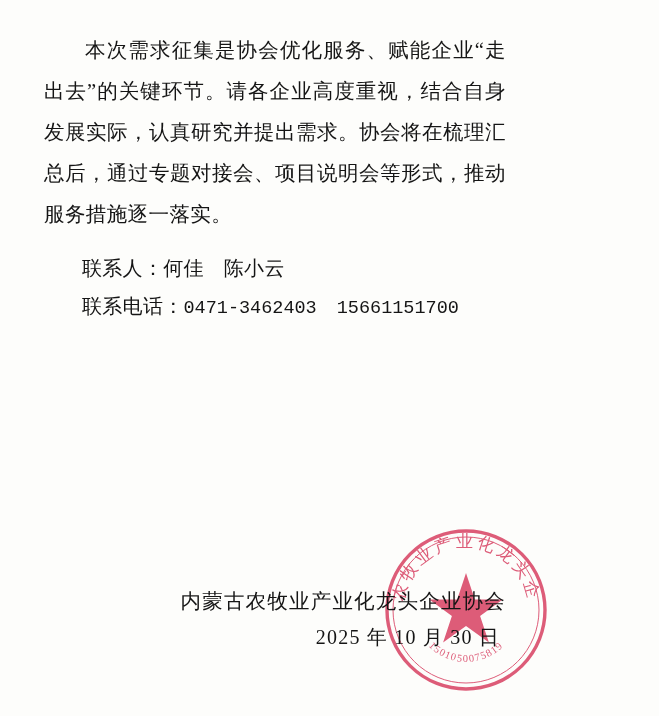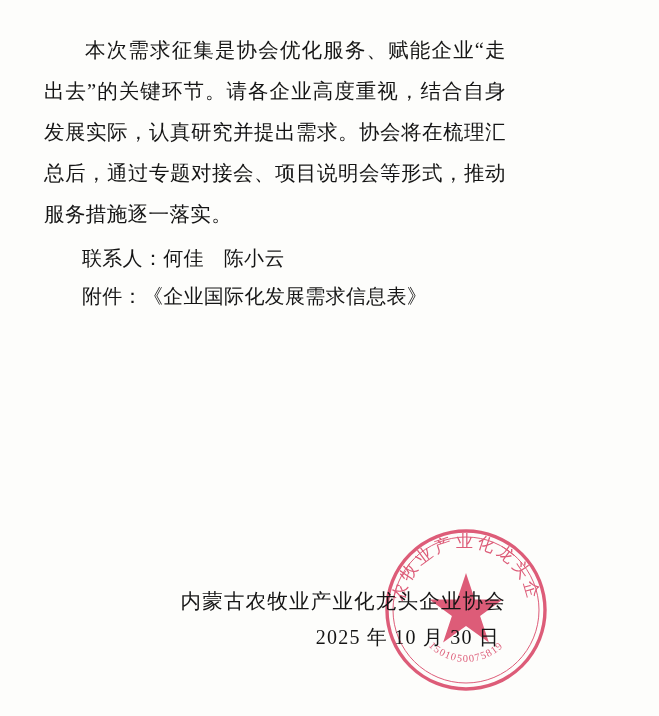--- a/index.html
+++ b/index.html
@@ -29,21 +29,21 @@
     text-justify: inter-ideograph;
     letter-spacing: 0.4px;
     text-indent: 41px;
     margin: 0 0 2px 0;
     color: #151515;
   }
   .para.p2 {
     margin-top: 12px;
   }
   .contact-block {
-    margin-top: 4px;
+    margin-top: 14px;
     padding-left: 38px;
   }
   .contact-line {
     font-size: 20px;
     line-height: 38px;
     letter-spacing: 0.3px;
     white-space: nowrap;
     color: #151515;
   }
   .contact-line .gap {
@@ -111,25 +111,25 @@
 
   <p class="para p1">本次需求征集是协会优化服务、赋能企业“走出去”的关键环节。请各企业高度重视，结合自身发展实际，认真研究并提出需求。协会将在梳理汇总后，通过专题对接会、项目说明会等形式，推动服务措施逐一落实。</p>
 
 
   <div class="contact-block">
 
     <div class="contact-line">
       <span>联系人：</span><span>何佳</span><span class="gap"></span><span>陈小云</span>
     </div>
 
+    <div class="contact-line">
+      <span>联系电话：</span><span class="mono">0471-3462403</span><span class="gap"></span><span class="mono">15661151700</span>
+    </div>
 
 
-    <div class="contact-line">
-      <span>附件：</span><span>《企业国际化发展需求信息表》</span>
-    </div>
 
   </div>
 
   <div class="seal">
     <svg viewBox="0 0 166 166" xmlns="http://www.w3.org/2000/svg">
       <defs>
         <path id="sealArcTop" d="M 20 83 A 63 63 0 0 1 146 83"></path>
         <path id="sealArcBottom" d="M 31 83 A 52 52 0 0 0 135 83"></path>
       </defs>
       <circle class="seal-ring" cx="83" cy="83" r="79" stroke-width="3.4"></circle>

